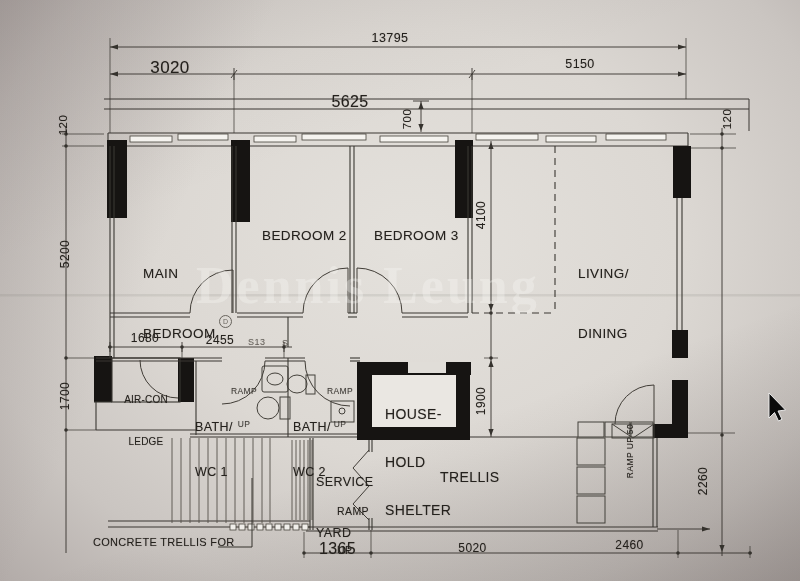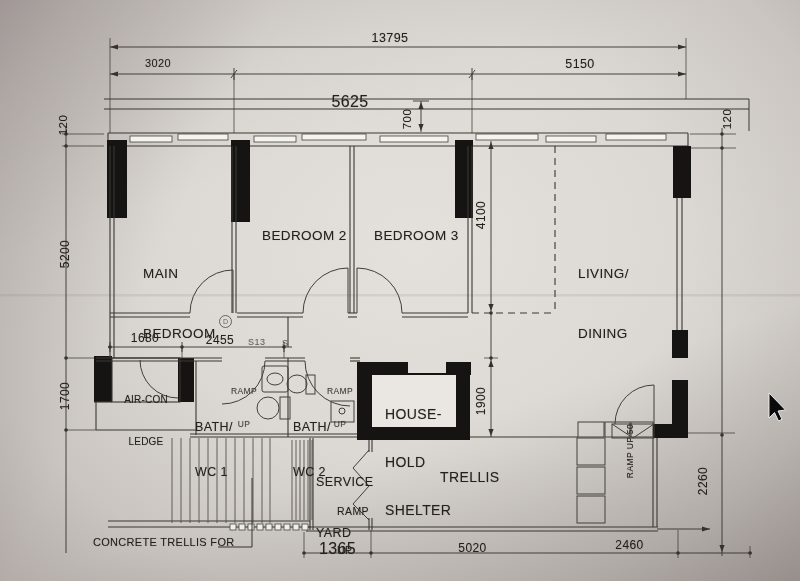--- a/index.html
+++ b/index.html
@@ -298,23 +298,24 @@
       <rect x="284" y="524" width="6" height="6"></rect>
         <rect x="293" y="524" width="6" height="6"></rect>
       <rect x="302" y="524" width="6" height="6"></rect>
     </g>
 
     <path d="M218,547 H252 V478" stroke="#35322d" stroke-width="1" fill="none"></path>
 
     <path d="M769,393 L769,418 L774.5,412.5 L778.5,421 L782,419.3 L778,411 L785.5,410 Z" fill="#0a0a0a" stroke="#f5f5f5" stroke-width="0.9"></path>
   </svg>
 
+  <div class="watermark">Dennis Leung</div>
 
   <div class="lbl ctr" style="left:350px;top:31px;width:80px;font-size:12.5px;">13795</div>
-  <div class="lbl ctr" style="left:118px;top:57px;width:80px;font-size:11px;">3020</div>
+  <div class="lbl ctr" style="left:130px;top:57px;width:80px;font-size:17px;">3020</div>
   <div class="lbl ctr" style="left:310px;top:57px;width:80px;font-size:16px;margin-top:35px;">5625</div>
   <div class="lbl ctr" style="left:540px;top:57px;width:80px;font-size:12.5px;">5150</div>
 
   <div class="vert" style="left:398px;top:102px;width:18px;height:34px;font-size:11.5px;">
       <span>700</span>
     </div>
   <div class="vert" style="left:54px;top:108px;width:18px;height:34px;font-size:11.5px;">
       <span>120</span>
     </div>
   <div class="vert" style="left:56px;top:232px;width:18px;height:44px;font-size:12px;">

